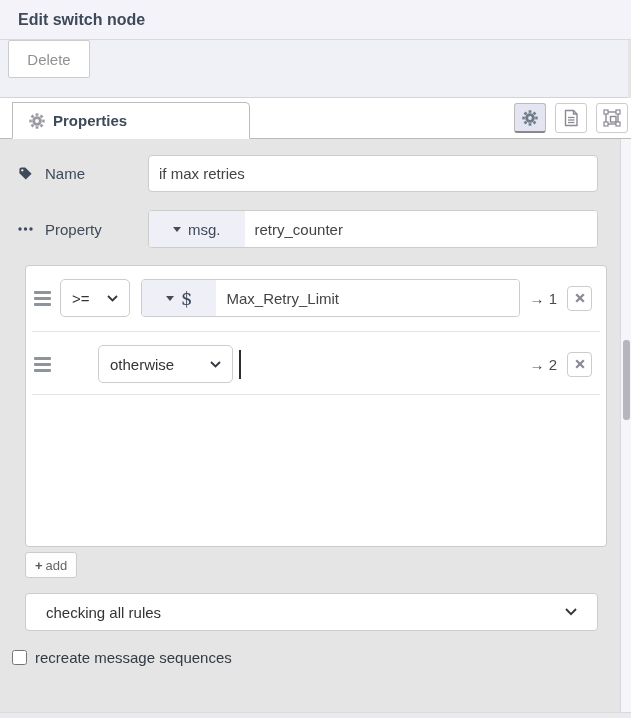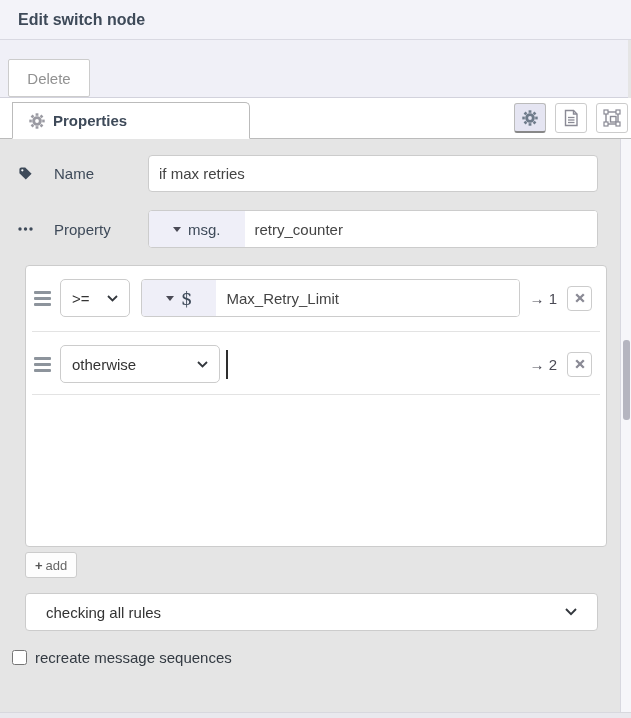--- a/index.html
+++ b/index.html
@@ -9,21 +9,21 @@
 
   
   .dlg-header { position:absolute; top:0; left:0; right:0; height:40px;
     background:#f3f3f9; border-bottom:1px solid #d9d9e2;
     display:flex; align-items:center; padding-left:18px; }
   .dlg-title { font-size:16px; font-weight:bold; color:#3e4a59; }
 
   
   .button-bar { position:absolute; top:40px; left:0; right:3px; height:58px;
     background:#f0f0f7; border-bottom:1px solid #d2d2dc;
-    display:flex; align-items:flex-end; padding:0 19px 0 8px; }
+    display:flex; align-items:flex-start; padding:0 19px 0 8px; }
   .btn { height:38px; border-radius:2px; font-size:15px; cursor:pointer;
     border:1px solid #ccc; background:#fff; color:#919191; }
   .btn-delete { width:82px; }
   .btn-cancel { width:87px; margin-left:auto; }
   .btn-done  { width:84px; margin-left:16px; background:#8c1a2b;
     border:1px solid #8c1a2b; color:#fff; }
 
   
   .tab-row { position:absolute; top:98px; left:0; right:0; height:41px;
     background:#fff; border-bottom:1px solid #bbb; display:flex; align-items:flex-end; }
@@ -34,21 +34,21 @@
   .tab-label { font-size:15px; font-weight:bold; color:#3e4a59; }
   .tab-buttons { margin-left:auto; margin-bottom:5px; display:flex; gap:9px;
     padding-right:3px; }
   .icon-btn { width:32px; height:30px; background:#fff; border:1px solid #ccc;
     border-radius:3px; display:flex; align-items:center; justify-content:center;
     cursor:pointer; }
   .icon-btn.selected { background:#e5e5f2; border-color:#bbb;
     border-bottom:2px solid #888; }
 
   
-  .form-row-label { display:flex; align-items:center; gap:21px;
+  .form-row-label { display:flex; align-items:center; gap:12px;
     font-size:15px; color:#3e4a59; }
   .text-input { border:1px solid #ccc; border-radius:4px; height:37px;
     font-size:15px; color:#444; padding:0 10px; outline:none;
     font-family:"Liberation Sans", sans-serif; background:#fff; }
 
   .name-row { position:absolute; top:155px; left:18px; right:33px;
     display:flex; align-items:center; }
   .name-row .form-row-label { width:130px; }
   .name-row .text-input { flex:1; }
 
@@ -79,21 +79,21 @@
   .sep-1 { top:65px; } .sep-2 { top:128px; }
   .drag-handle { width:17px; display:flex; flex-direction:column; gap:3px;
     margin-right:9px; cursor:grab; }
   .drag-handle span { display:block; height:3px; background:#8d949c;
     border-radius:1px; }
   .op-select { height:38px; border:1px solid #ccc; border-radius:5px;
     background:#fff; display:flex; align-items:center;
     justify-content:space-between; padding:0 11px; font-size:15px; color:#333;
     cursor:pointer; }
   .op-select-1 { width:70px; margin-right:11px; }
-  .op-select-2 { width:160px; }
+  .op-select-2 { width:135px;margin-left:38px; }
   .rule-value { flex:1; margin-right:9px; }
   .text-cursor { width:2px; height:29px; background:#2e2e2e; margin-left:6px; }
   .rule-spacer { flex:1; }
   .rule-output { font-size:15px; color:#4a4a55; white-space:nowrap;
     margin-right:10px; }
   .remove-btn { width:25px; height:25px; border:1px solid #ccc;
     border-radius:4px; background:#fff; display:flex; align-items:center;
     justify-content:center; cursor:pointer; }
 
   

